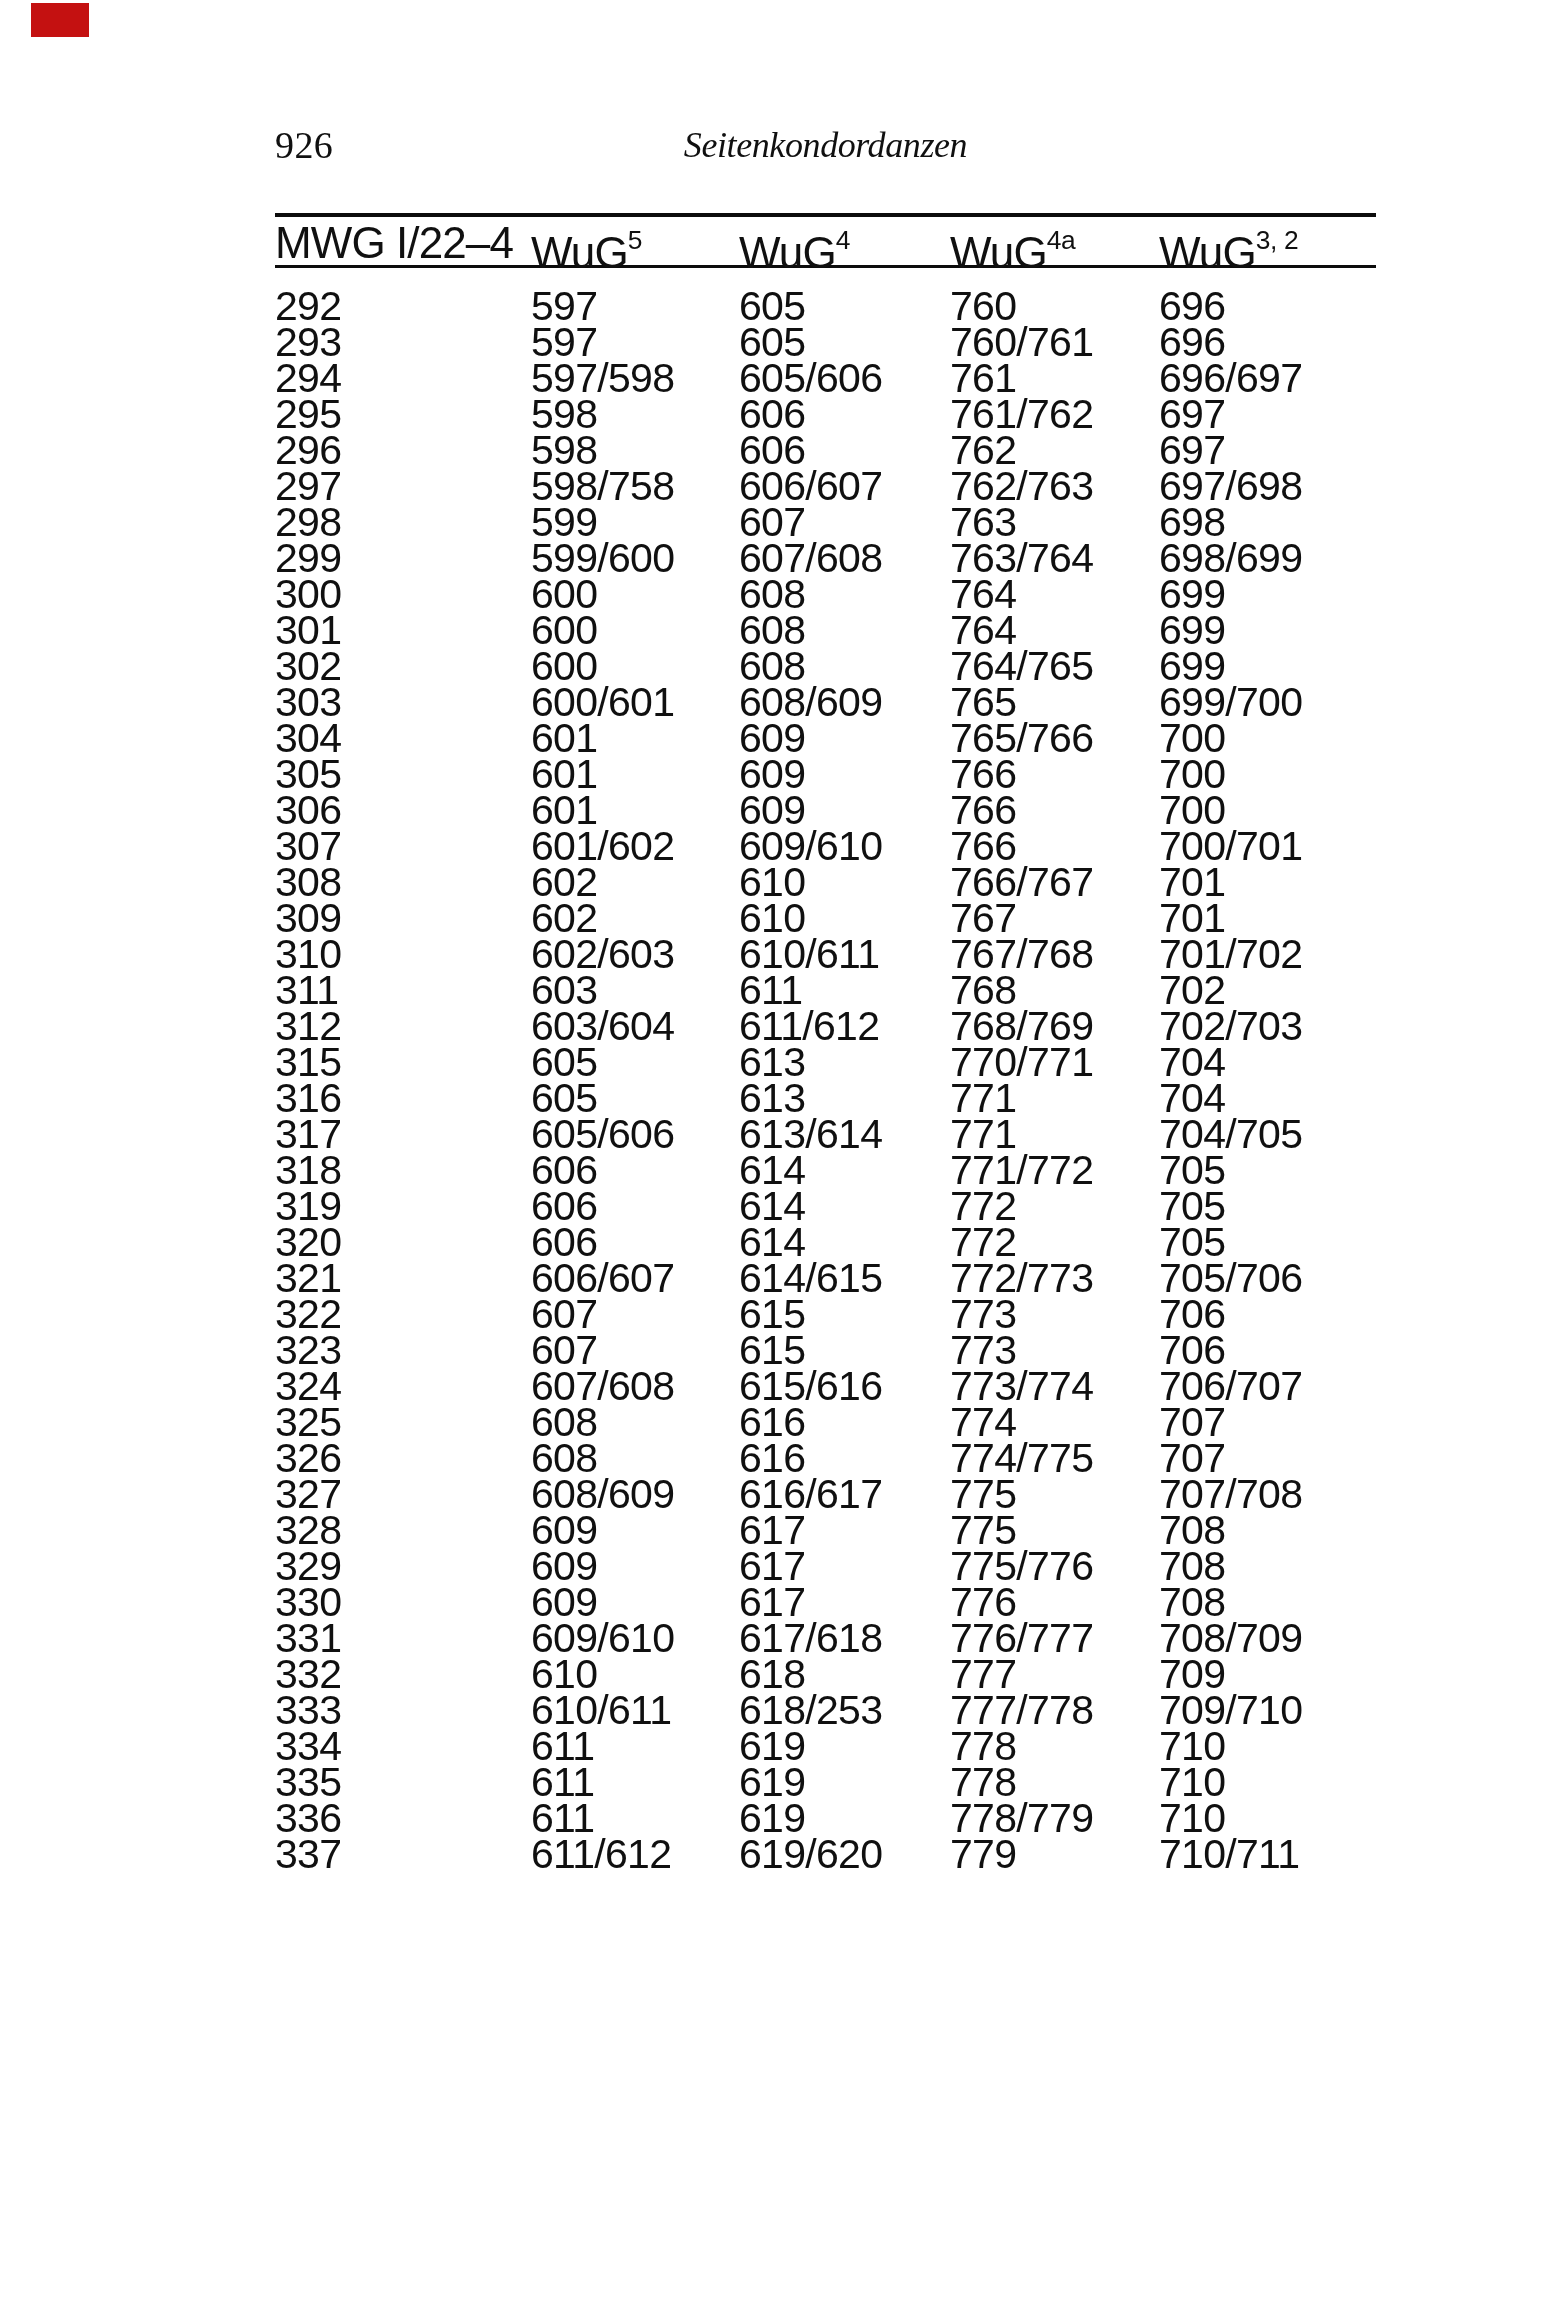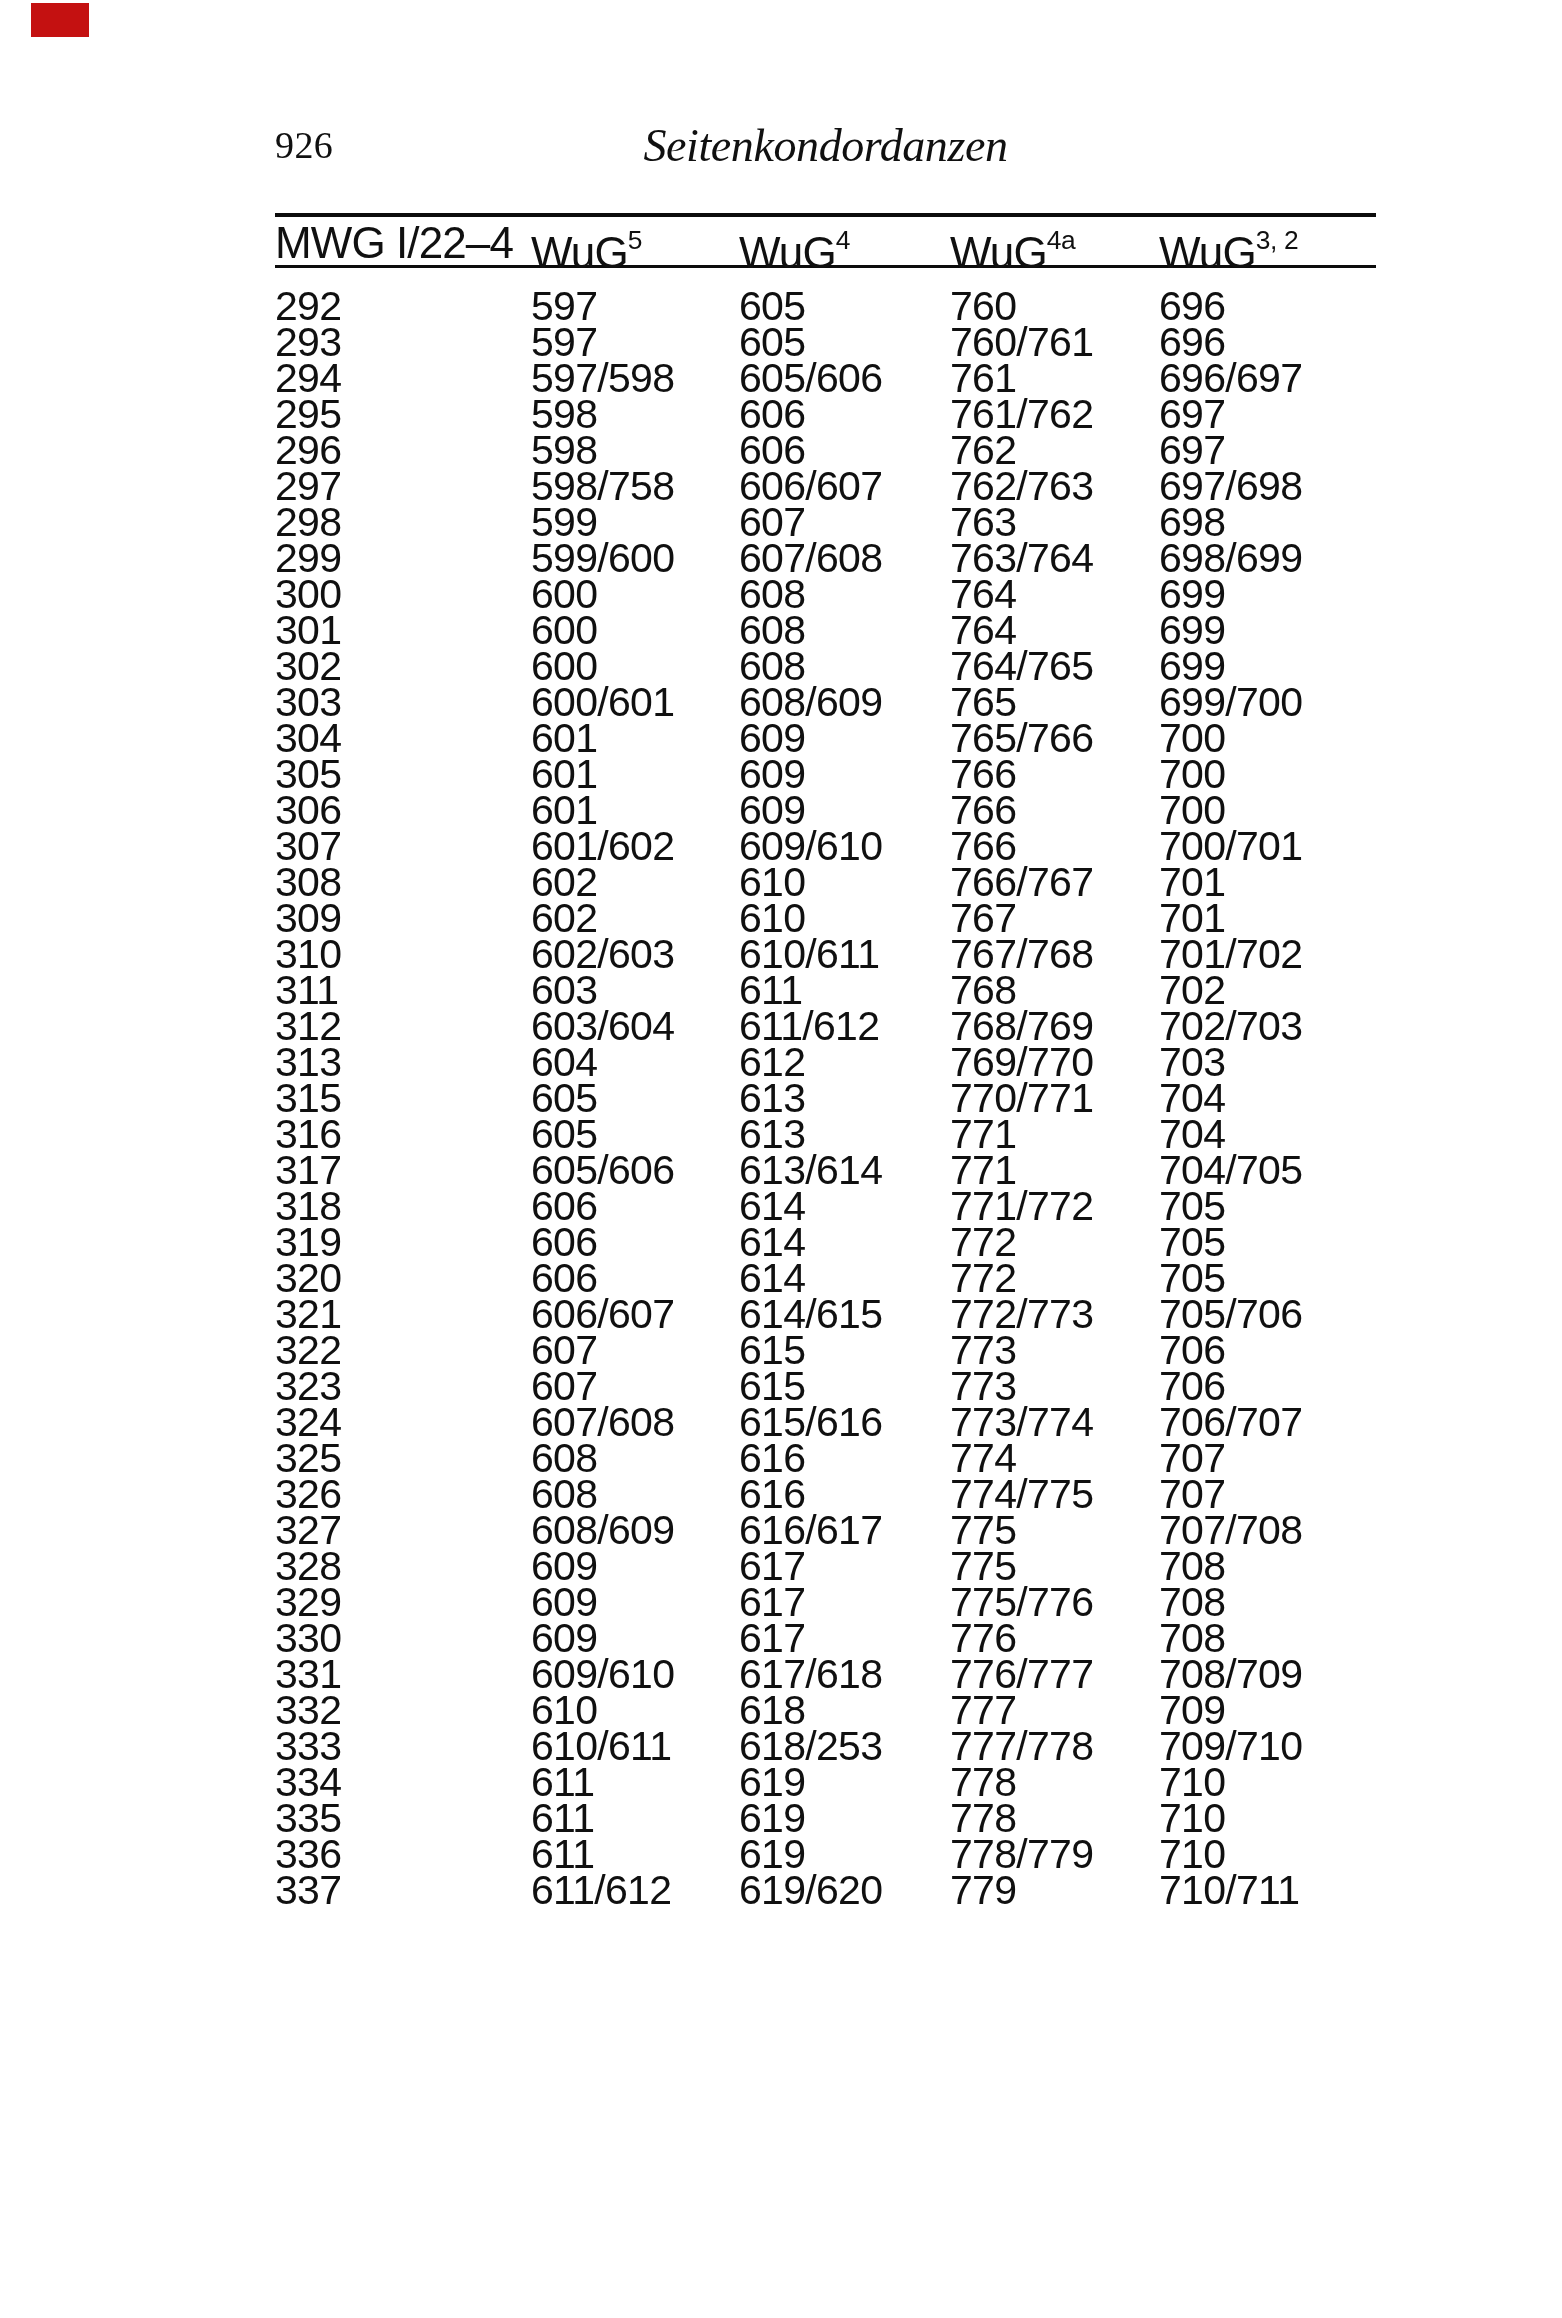--- a/index.html
+++ b/index.html
@@ -21,21 +21,21 @@
     position:absolute; left:275px; top:125px;
     font-family:"Liberation Serif", serif;
     font-size:38px; line-height:41px;
     letter-spacing:0.4px;
   }
   .running-title {
     position:absolute; left:275px; top:125px;
     width:1101px; text-align:center;
     font-family:"Liberation Serif", serif;
     font-style:italic;
-    font-size:46px; line-height:41px;
+    font-size:36px; line-height:41px;
     letter-spacing:-0.4px;
   }
   .ctable {
     position:absolute; left:275px; top:213px;
     width:1101px;
   }
   .rule { background:#0c0c0c; width:100%; }
   .rule-top { height:4.3px; }
   .rule-mid { height:2.6px; }
   .head-row {
@@ -225,27 +225,20 @@
           <div class="cell">702</div>
         </div>
         <div class="row">
           <div class="cell">312</div>
           <div class="cell">603/604</div>
           <div class="cell">611/612</div>
           <div class="cell">768/769</div>
           <div class="cell">702/703</div>
         </div>
         <div class="row">
-          <div class="cell">313</div>
-          <div class="cell">604</div>
-          <div class="cell">612</div>
-          <div class="cell">769/770</div>
-          <div class="cell">703</div>
-        </div>
-        <div class="row">
           <div class="cell">315</div>
           <div class="cell">605</div>
           <div class="cell">613</div>
           <div class="cell">770/771</div>
           <div class="cell">704</div>
         </div>
         <div class="row">
           <div class="cell">316</div>
           <div class="cell">605</div>
           <div class="cell">613</div>

